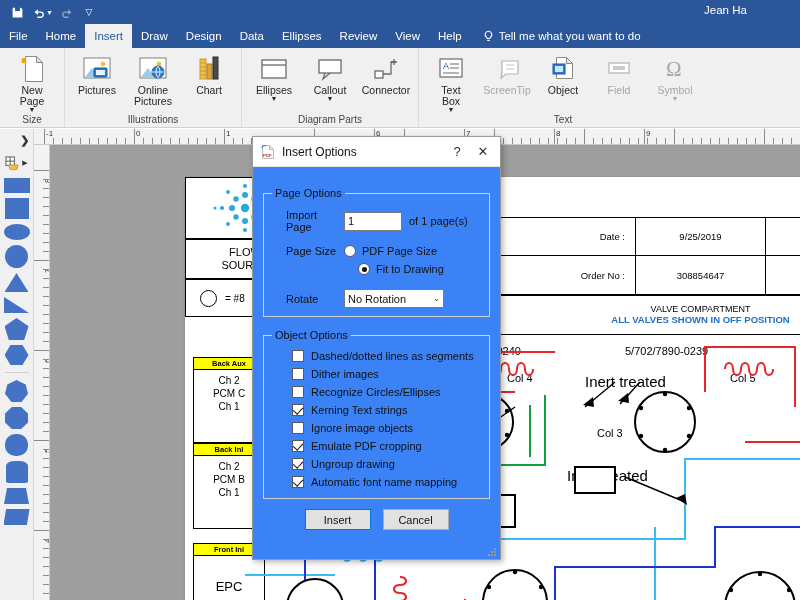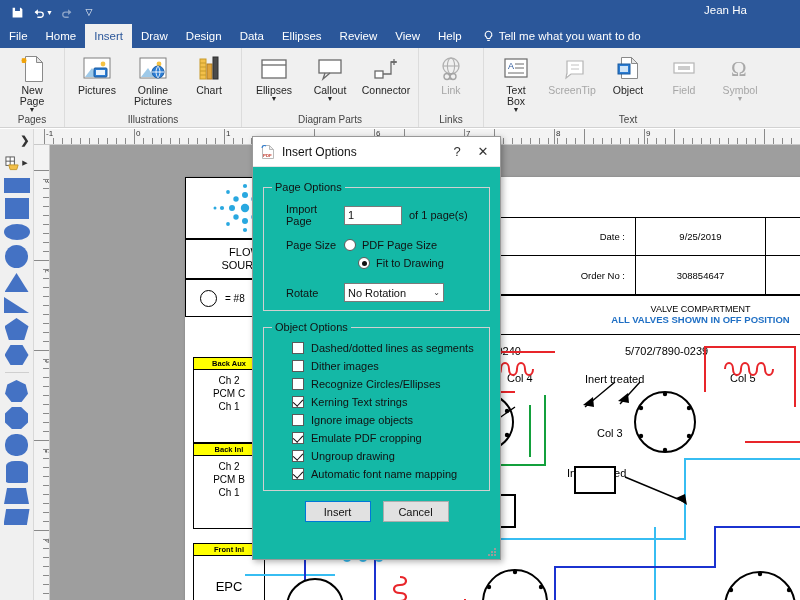--- a/index.html
+++ b/index.html
@@ -114,47 +114,47 @@
     background: #9e9e9e; overflow: hidden;
   }
   .page {
     position: absolute; left: 135px; top: 32px; width: 900px; height: 470px;
     background: #ffffff; box-shadow: 1px 1px 3px rgba(0,0,0,0.35);
   }
   .box { position: absolute; border: 1.5px solid #000; background: #fff; }
   .yhdr { background: #ffff00; font-size: 7.5px; text-align: center; font-weight: bold;
           border-bottom: 1px solid #000; line-height: 9px; padding: 1px 0; }
   .chtxt { font-size: 10px; text-align: center; line-height: 13px; }
-  .lbl-sm { position: absolute; font-size: 11px; color: #000; white-space: nowrap; }
+  .lbl-sm { position: absolute; font-size: 15px; color: #000; white-space: nowrap; }
   .lbl-blue { color: #1f6fc4; font-weight: bold; }
   .tbl { position: absolute; border: 1.5px solid #000; }
   .tbl .cell { position: absolute; border-right: 1.5px solid #000; border-bottom: 1.5px solid #000;
                font-size: 9.5px; display: flex; align-items: center; }
   .starburst { position: absolute; }
 
   
   .dialog {
     position: absolute; left: 252px; top: 136px; width: 249px; height: 424px;
-    background: #14b8a6; border: 1px solid #999;
+    background: #3b82f6; border: 1px solid #999;
     box-shadow: 2px 2px 6px rgba(0,0,0,0.3);
     font-size: 11px; color: #111;
   }
   .dlg-title {
     height: 30px; background: #fff; display: flex; align-items: center;
     padding: 0 4px 0 8px; border-bottom: 1px solid #e4e4e4;
   }
   .dlg-icon { width: 14px; height: 16px; margin-right: 7px; }
   .dlg-title-text { font-size: 12px; flex: 1; color: #111; }
   .dlg-help, .dlg-close {
     width: 26px; height: 24px; display: flex; align-items: center; justify-content: center;
     font-size: 13px; color: #333;
   }
   .dlg-body { padding: 8px 10px 0 10px; }
   fieldset.gbox {
-    border: 1px solid #d0d0d0; margin: 6px 0 10px 0; padding: 3px 8px 8px 8px;
+    border: 1px solid #d0d0d0; margin: 12px 0 10px 0; padding: 3px 8px 8px 8px;
   }
   fieldset.gbox legend { font-size: 11px; padding: 0 3px; color: #111; }
   .frow { display: flex; align-items: center; margin: 7px 0 0 0; }
   .frow .flabel { width: 72px; font-size: 11px; padding-left: 14px; }
   .tinput {
     width: 58px; height: 19px; border: 1px solid #7a7a7a; background: #fff;
     font-size: 11px; padding: 0 3px; display: flex; align-items: center; color: #111;
   }
   .after-txt { margin-left: 7px; font-size: 11px; }
   .radio-row { display: flex; align-items: center; margin: 6px 0 0 86px; }
@@ -254,21 +254,21 @@
               <g stroke="#f0a30a" stroke-width="1.4">
                   <path d="M5 4v5M2.5 6.5h5M3 4.5l4 4M7 4.5l-4 4"></path>
                 </g>
             </svg>
           </span>
           <span class="lbl">New
 Page</span>
           <span class="dd">▼</span>
         </div>
       </div>
-      <div class="group-label">Pages</div>
+      <div class="group-label">Size</div>
     </div>
 
     <div class="group">
       <div class="group-items">
         <div class="bigbtn">
           <span class="ico">
             <svg width="30" height="28" viewBox="0 0 30 28">
               <rect x="2" y="3" width="26" height="20" fill="#fff" stroke="#7f7f7f"></rect>
               <circle cx="21" cy="9" r="2.4" fill="#f5c244"></circle>
               <path fill="#9ec9e8" d="M3 22l7-9 6 9z"></path>
@@ -340,38 +340,20 @@
               <path stroke="#6a6a6a" stroke-width="1.3" fill="none" d="M12 18h8V6h5"></path>
               <path stroke="#6a6a6a" stroke-width="1.3" d="M23 3v6M20 6h6"></path>
             </svg>
           </span>
           <span class="lbl">Connector</span>
         </div>
       </div>
       <div class="group-label">Diagram Parts</div>
     </div>
 
-    <div class="group">
-      <div class="group-items">
-        <div class="bigbtn disabled">
-          <span class="ico">
-            <svg width="28" height="28" viewBox="0 0 28 28">
-              <circle cx="14" cy="11" r="8" fill="none" stroke="#b0b0b0" stroke-width="1.3"></circle>
-              <ellipse cx="14" cy="11" rx="3.6" ry="8" fill="none" stroke="#b0b0b0" stroke-width="1.1"></ellipse>
-              <path stroke="#b0b0b0" stroke-width="1.1" d="M6 11h16"></path>
-              <path fill="none" stroke="#a5a5a5" stroke-width="1.6" d="M11 20a2.6 2.6 0 0 1 3.6 0M15 23a2.6 2.6 0 0 1-3.6 0"></path>
-              <circle cx="10" cy="21.5" r="3" fill="none" stroke="#a5a5a5" stroke-width="1.4"></circle>
-              <circle cx="16" cy="21.5" r="3" fill="none" stroke="#a5a5a5" stroke-width="1.4"></circle>
-            </svg>
-          </span>
-          <span class="lbl">Link</span>
-        </div>
-      </div>
-      <div class="group-label">Links</div>
-    </div>
 
     <div class="group">
       <div class="group-items">
         <div class="bigbtn">
           <span class="ico">
             <svg width="28" height="26" viewBox="0 0 28 26">
               <rect x="3" y="3" width="22" height="18" fill="#fff" stroke="#6a6a6a" stroke-width="1.2"></rect>
               <text x="6" y="13" font-size="9" fill="#2b579a" font-family="Liberation Sans">A</text>
               <g stroke="#6a6a6a">
                   <path d="M13 8h9M13 12h9M6 17h16"></path>

